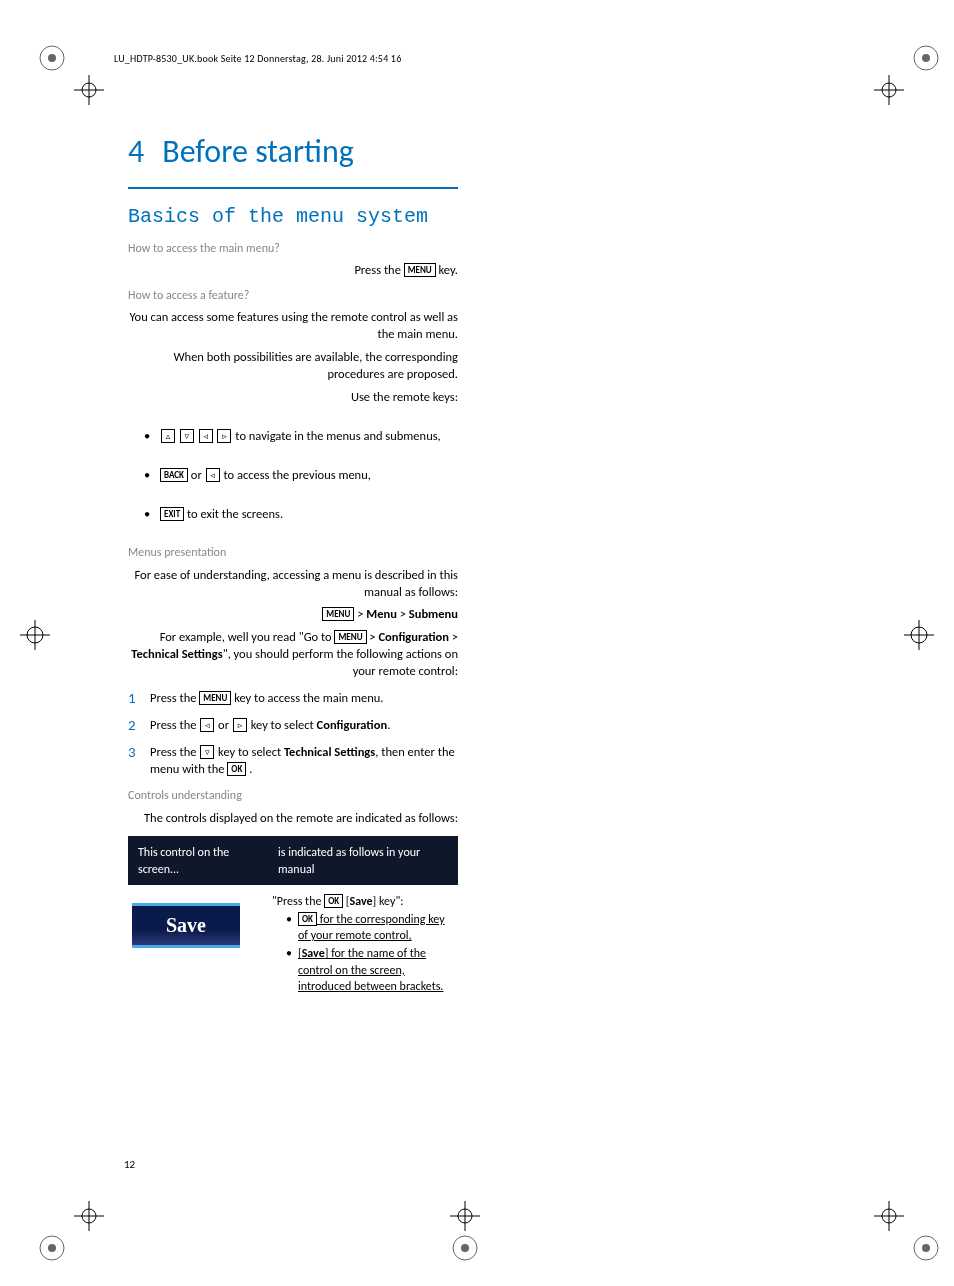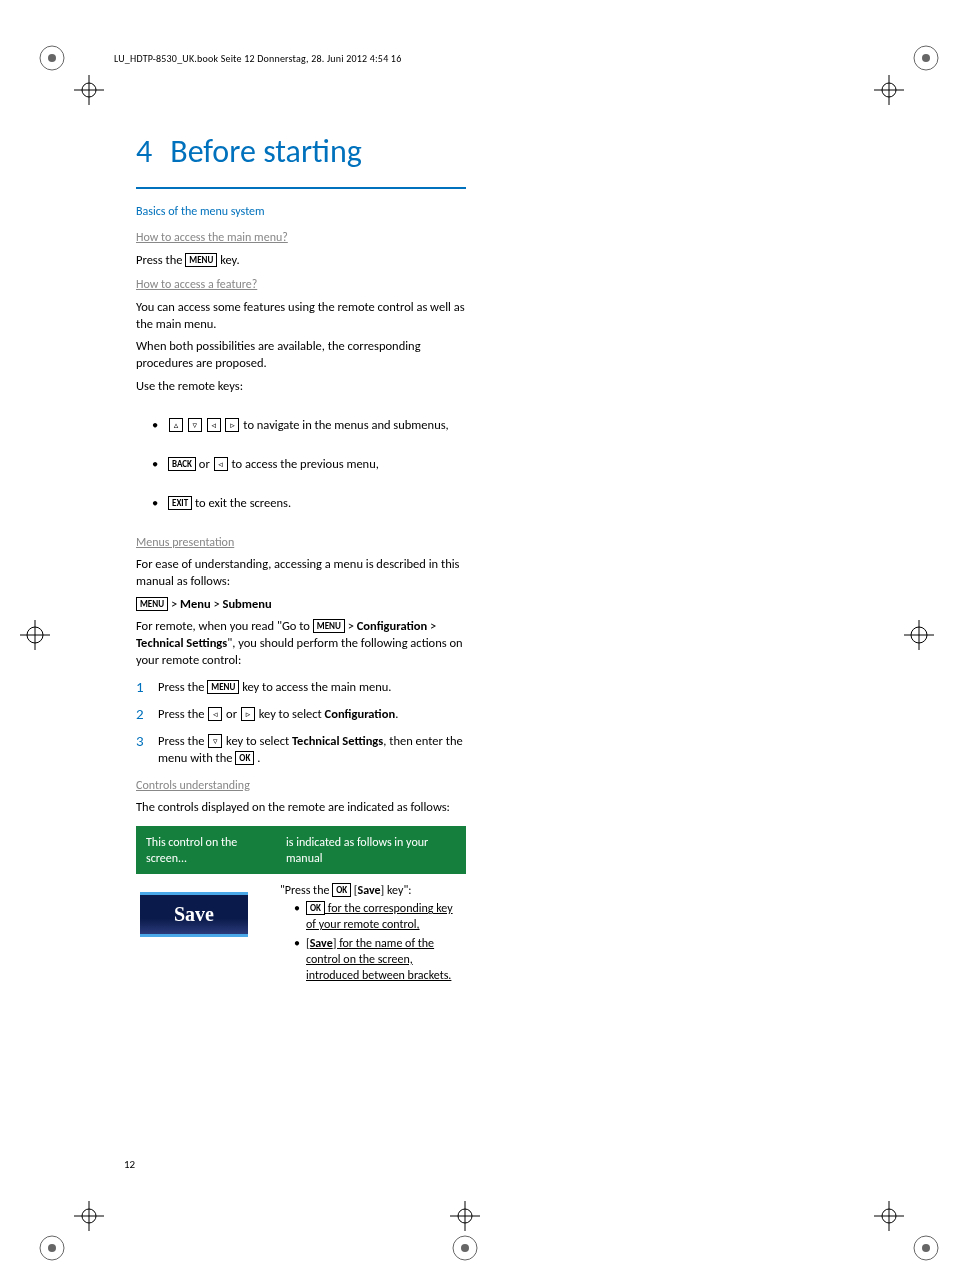--- a/index.html
+++ b/index.html
@@ -20,52 +20,53 @@
     position: absolute;
     left: 106px;
     top: 52px;
     font-size: 10px;
     color: #000;
     letter-spacing: 0.2px;
     padding-left: 8px;
   }
   .content {
     position: absolute;
-    left: 136px;
+    left: 128px;
     top: 130px;
     width: 330px;
   }
   .chapter-title {
     color: #0071bc;
     font-size: 32px;
     font-weight: 300;
     margin: 0 0 14px 0;
   }
   .chapter-title .num { margin-right: 18px; }
   .title-rule {
     border: none;
     border-top: 2px solid #0071bc;
     margin: 0 0 14px 0;
     width: 330px;
   }
   .section-title {
     color: #0071bc;
-    font-size: 12px;
+    font-size: 20px;
     font-weight: 400;
     margin: 0 0 10px 0;
+    font-family: Liberation Mono, monospace;
   }
   .sub-q {
     color: #888;
     font-size: 12px;
     margin: 8px 0 6px 0;
-    text-decoration: underline;
   }
   .para {
     font-size: 12.5px;
     margin: 4px 0 6px 0;
+    text-align: right;
   }
   .key {
     display: inline-block;
     border: 1px solid #000;
     padding: 0 3px;
     font-size: 9px;
     font-weight: bold;
     line-height: 12px;
     vertical-align: 1px;
     background: #fff;
@@ -116,21 +117,21 @@
     color: #0071bc;
     font-size: 15px;
     font-weight: 400;
   }
   .table {
     width: 330px;
     border-collapse: collapse;
     margin-top: 10px;
   }
   .table th {
-    background: #15803d;
+    background: #0f172a;
     color: #fff;
     font-weight: normal;
     font-size: 12px;
     text-align: left;
     padding: 8px 10px;
     vertical-align: middle;
   }
   .table td {
     padding: 8px 4px 0 4px;
     vertical-align: top;
@@ -274,21 +275,21 @@
       <span class="key">EXIT</span><span>  to exit the screens.</span>
     </li>
   </ul>
 
   <div class="sub-q">Menus presentation</div>
   <div class="para">For ease of understanding, accessing a menu is described in this manual as follows:</div>
   <div class="para">
     <span class="key">MENU</span> &gt; <b>Menu</b> &gt; <b>Submenu</b>
   </div>
   <div class="para">
-    <span>For remote, when you read "Go to  </span><span class="key">MENU</span><span>  &gt; </span><b>Configuration</b><span> &gt; </span><b>Technical Settings</b><span>", you should perform the following actions on your remote control:</span>
+    <span>For example, well you read "Go to  </span><span class="key">MENU</span><span>  &gt; </span><b>Configuration</b><span> &gt; </span><b>Technical Settings</b><span>", you should perform the following actions on your remote control:</span>
   </div>
 
   <ol class="steps">
     <li><span class="step-num">1</span>
       <span>Press the  </span><span class="key">MENU</span><span>  key to access the main menu.</span>
     </li>
     <li><span class="step-num">2</span>
       <span>Press the  </span><span class="arrow-key">◃</span><span>  or  </span><span class="arrow-key">▹</span><span>  key to select </span><b>Configuration</b><span>.</span>
     </li>
     <li><span class="step-num">3</span>

